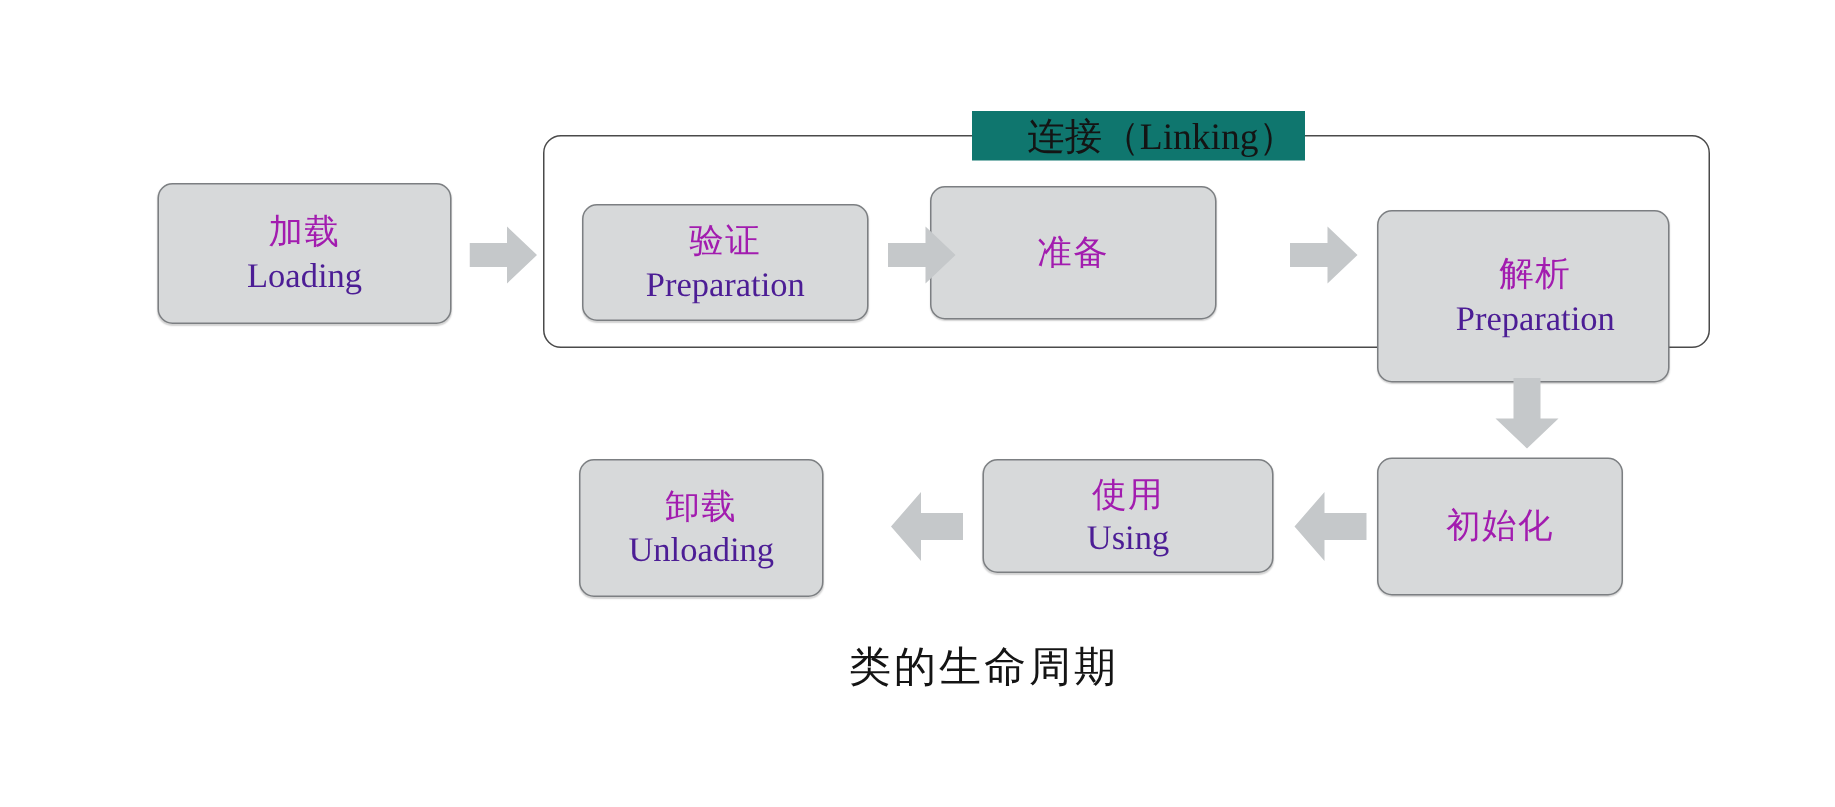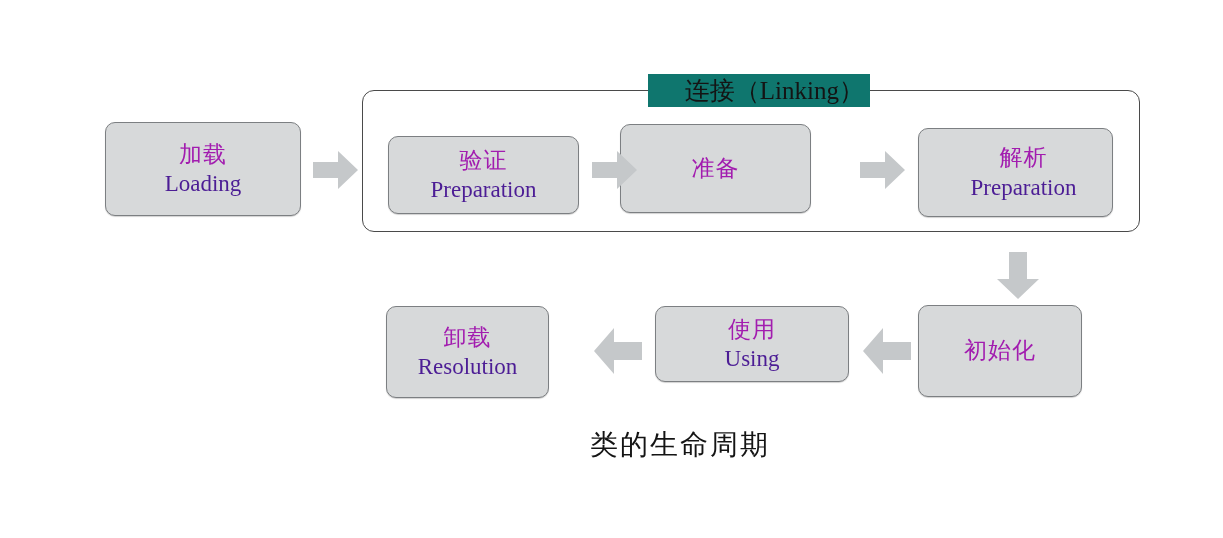--- a/index.html
+++ b/index.html
@@ -102,28 +102,28 @@
 
   <div class="box" style="left:388px; top:136px; width:191px; height:78px;">
     <span class="cn">验证</span>
     <span class="en">Preparation</span>
   </div>
 
   <div class="box" style="left:620px; top:124px; width:191px; height:89px;">
     <span class="cn">准备</span>
   </div>
 
-  <div class="box" style="left:918px; top:128px; width:195px; height:89px;padding-left:16px;">
+  <div class="box" style="left:918px; top:140px; width:195px; height:115px;padding-left:16px;">
     <span class="cn">解析</span>
     <span class="en">Preparation</span>
   </div>
 
   <div class="box" style="left:386px; top:306px; width:163px; height:92px;">
     <span class="cn">卸载</span>
-    <span class="en">Resolution</span>
+    <span class="en">Unloading</span>
   </div>
 
   <div class="box" style="left:655px; top:306px; width:194px; height:76px;">
     <span class="cn">使用</span>
     <span class="en">Using</span>
   </div>
 
   <div class="box" style="left:918px; top:305px; width:164px; height:92px;">
     <span class="cn">初始化</span>
   </div>
@@ -157,15 +157,15 @@
       <path d="M49 15 L21 15 L21 1 L1 24 L21 47 L21 33 L49 33 Z" fill="#c5c8ca"></path>
     </svg>
   </div>
 
   <div class="arrow" style="left:593px; top:327px;">
     <svg width="50" height="48" viewBox="0 0 50 48">
       <path d="M49 15 L21 15 L21 1 L1 24 L21 47 L21 33 L49 33 Z" fill="#c5c8ca"></path>
     </svg>
   </div>
 
-  <div class="caption" style="left:566px; top:426px;margin-left:24px;">类的生命周期</div>
+  <div class="caption" style="left:566px; top:426px;">类的生命周期</div>
 
 </div>
 
 </body></html>

